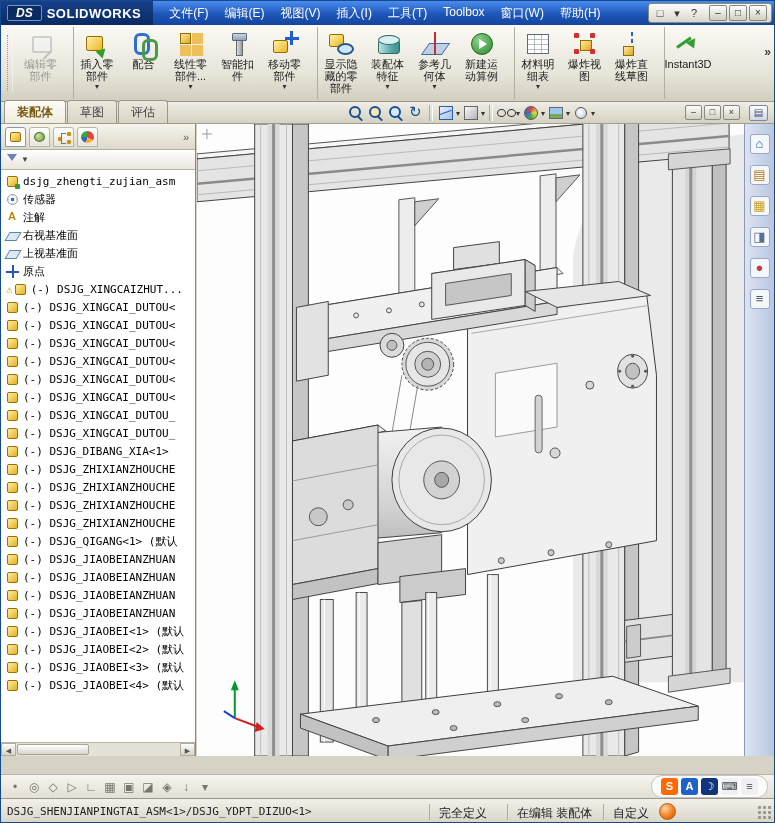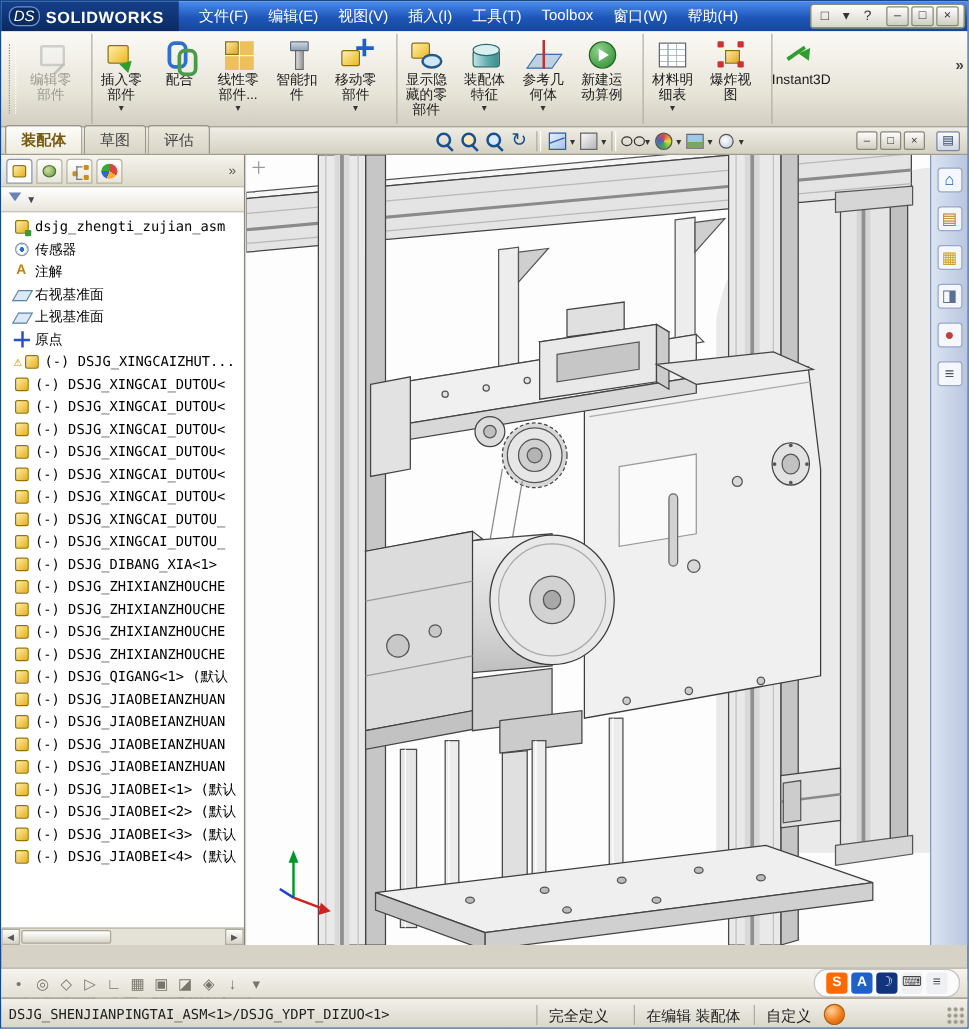--- a/index.html
+++ b/index.html
@@ -5,21 +5,21 @@
   html,body{margin:0;padding:0;background:#fff}
   *{box-sizing:border-box}
   .app{position:relative;width:775px;height:823px;overflow:hidden;background:#d6d2c6;
        font-family:"Liberation Sans","DejaVu Sans",sans-serif;font-size:11px;color:#222;
        border:1px solid #16498c}
   
   .titlebar{position:absolute;left:0;top:0;right:0;height:24px;display:flex;align-items:center;color:#fff;
             background:linear-gradient(#4a8cf0,#1e56b8 55%,#15459e)}
   .brand{display:flex;align-items:center;gap:5px;height:100%;padding:0 12px 0 6px;
          background:linear-gradient(#16408c,#0a2a60)}
-  .brand-mark{font-style:italic;font-weight:normal;font-size:12px;border:1px solid #6a94d8;border-radius:7px;padding:0 3px;background:#0a2a60}
+  .brand-mark{font-style:italic;font-weight:bold;font-size:12px;border:1px solid #6a94d8;border-radius:2px;padding:0 8px;background:#0a2a60}
   .brand-name{font-weight:bold;font-size:13px;letter-spacing:.5px}
   .menubar{display:flex;margin-left:8px}
   .menu-item{padding:4px 8px;font-size:12px;white-space:nowrap}
   .title-right{margin-left:auto;display:flex;align-items:center;height:100%;padding-right:2px}
   .qat{background:linear-gradient(#fdfdfb,#d9d7cc);border:1px solid #8a8a7a;border-radius:3px;height:20px;
        display:flex;align-items:center;padding:0 4px;gap:4px;color:#333}
   .q-ic{min-width:14px;text-align:center;font-size:11px;line-height:18px}
   .win-btn{width:18px;height:16px;background:linear-gradient(#fefefe,#cfcdc2);border:1px solid #88887a;border-radius:2px;
            color:#333;font-size:10px;line-height:14px;text-align:center}
   
@@ -104,21 +104,21 @@
   .gi-propmgr::before{content:"";position:absolute;inset:4px;border-radius:50%;background:radial-gradient(circle at 35% 35%,#cfe0a8,#6a9a3a);border:1px solid #4a7a2a}
   .gi-configmgr::before{content:"";position:absolute;left:4px;top:9px;width:4px;height:4px;background:#c89018;border-radius:1px;box-shadow:9px -5px 0 #c89018,9px 3px 0 #c89018}
   .gi-configmgr::after{content:"";position:absolute;left:7px;top:5px;width:4px;height:9px;border-left:1px solid #777;border-top:1px solid #777;border-bottom:1px solid #777}
   .gi-dispmgr::before{content:"";position:absolute;inset:3px;border-radius:50%;background:conic-gradient(#d44 0 120deg,#fa3 120deg 200deg,#36c 200deg 270deg,#3a3 270deg)}
   .panel-chevron{margin-left:auto;color:#555;font-size:11px;padding-right:2px}
   .filter-row{position:absolute;left:0;top:26px;right:0;height:20px;background:linear-gradient(#fff,#e9e6dc);
               border-bottom:1px solid #b8b4a6;display:flex;align-items:center;padding:0 6px;gap:4px}
   .funnel-icon{width:0;height:0;border:5px solid transparent;border-top:7px solid #6a84b8}
   .f-arrow{font-size:8px;color:#445}
   .tree{position:absolute;left:0;top:46px;right:0;bottom:14px;background:#fff;overflow:hidden;padding-top:2px}
-  .trow{height:18px;display:flex;align-items:center;padding-left:10px;white-space:nowrap;overflow:hidden;
+  .trow{height:18px;display:flex;align-items:center;padding-left:5px;white-space:nowrap;overflow:hidden;
         font-family:"DejaVu Sans Mono","Liberation Mono",monospace;font-size:11px;color:#000}
   .ti{width:13px;height:13px;position:relative;flex:none;margin-right:4px;display:inline-block}
   .gi-asm::before,.gi-part::before{content:"";position:absolute;inset:1px;background:linear-gradient(135deg,#ffeda6,#e6b01e);border:1px solid #977400;border-radius:2px}
   .gi-asm::after{content:"";position:absolute;right:-1px;bottom:-1px;width:5px;height:5px;background:#3a9a3a;border-radius:1px}
   .gi-history::before{content:"";position:absolute;inset:1px;border:1px solid #667;border-radius:50%;background:#f4f6fa}
   .gi-history::after{content:"";position:absolute;left:6px;top:3px;width:1px;height:4px;background:#456}
   .gi-sensor::before{content:"";position:absolute;inset:1px;border-radius:50%;background:radial-gradient(circle,#2a6fd0 28%,#fff 32%,#fff 58%,#9aab 62%,#fff 66%);border:1px solid #89a}
   .gi-ann::before{content:"A";position:absolute;left:2px;top:-1px;font:bold 11px "Liberation Sans",sans-serif;color:#b8860b}
   .gi-plane::before{content:"";position:absolute;left:1px;top:3px;width:10px;height:7px;border:1px solid #5a87a8;background:rgba(140,180,215,.3);transform:skewX(-30deg)}
   .gi-origin::before{content:"";position:absolute;left:6px;top:0;width:2px;height:13px;background:#2a52c8}
@@ -277,20 +277,26 @@
         <span class="drop dropdown">▾</span>
       </div>
 
       <div class="tb-btn">
         <span class="gib gi-explode"></span>
         <span class="tb-label">爆炸视
 图</span>
 
       </div>
 
+      <div class="tb-btn">
+        <span class="gib gi-explline"></span>
+        <span class="tb-label">爆炸直
+线草图</span>
+
+      </div>
 
       <div class="tb-btn sep">
         <span class="gib gi-instant3d"></span>
         <span class="tb-label">Instant3D</span>
 
       </div>
 
     </div>
   <span class="tb-overflow">»</span>
 

